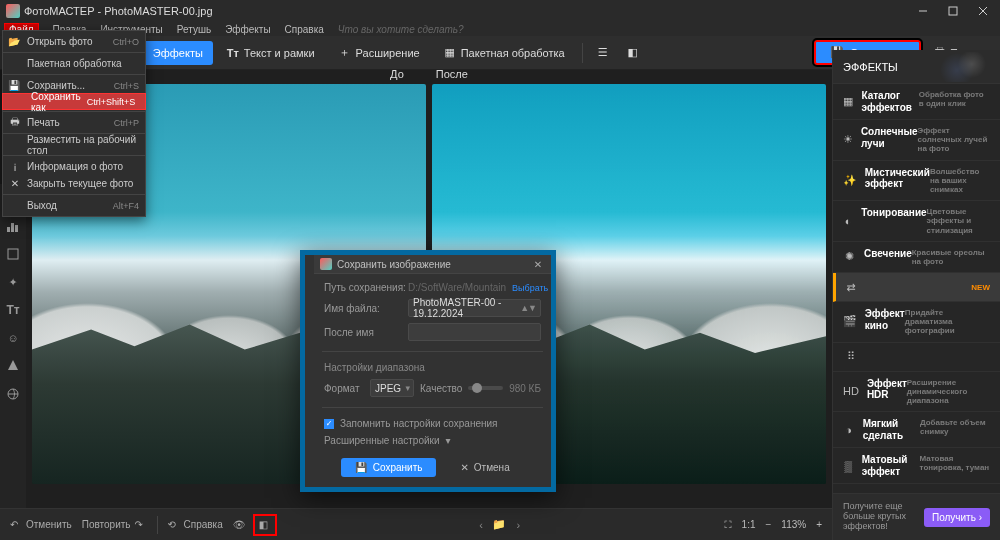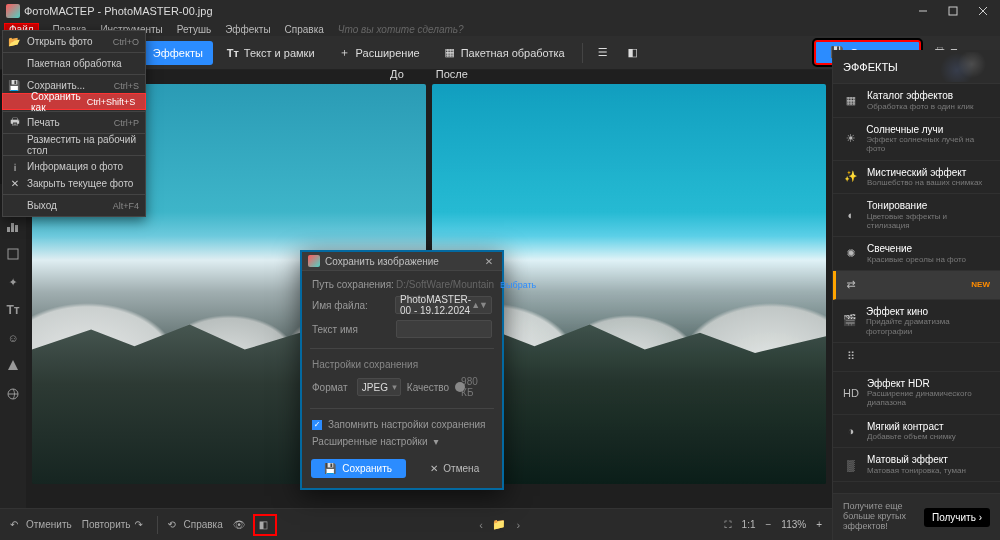--- a/index.html
+++ b/index.html
@@ -68,30 +68,30 @@
   
   .rightpanel { position:absolute; right:0; top:50px; width:168px; bottom:0; background:#262626; border-left:1px solid #333; display:flex; flex-direction:column; }
   .rp-head { height:34px; background:#2c2c2c; display:flex; align-items:center; padding:0 10px; color:#fff; font-size:11px; border-bottom:1px solid #333; position:relative; }
   .rp-head .deco { position:absolute; right:4px; top:2px; width:60px; height:30px; opacity:0.5;
     background:radial-gradient(circle at 60% 40%, rgba(255,255,255,0.3) 0, transparent 35%),
                radial-gradient(circle at 35% 60%, rgba(120,160,255,0.3) 0, transparent 40%); }
   .rp-scroll { flex:1; overflow:hidden; }
   .effitem { display:flex; align-items:center; gap:8px; padding:6px 10px; border-bottom:1px solid #303030; }
   .effitem.sel { background:#3a3a3a; border-left:3px solid #ffa500; padding-left:7px; }
   .effitem .eic { width:16px; height:16px; display:flex; align-items:center; justify-content:center; color:#bbb; }
-  .effitem .etxt { display:flex; flex-direction:column; line-height:1.15; }
+  .effitem .etxt { display:flex; flex-direction:row; line-height:1.15;font-weight:bold; }
   .effitem .etxt .et { color:#fff; font-size:10px; }
   .effitem .etxt .es { color:#7a7a7a; font-size:8px; }
   .effitem .badge { margin-left:auto; color:#ff8c00; font-size:8px; font-weight:bold; }
   .rp-foot { padding:8px 10px; background:#2c2c2c; border-top:1px solid #333; display:flex; align-items:center; gap:6px; }
   .rp-foot .ftxt { color:#999; font-size:9px; line-height:1.1; flex:1; }
-  .rp-foot .getbtn { background:#000000; color:#fff; font-size:10px; padding:4px 8px; border-radius:3px; }
-
-  
-  .dialog { position:absolute; left:300px; top:250px; width:204px; background:#323232; border:2px solid #0369a1; z-index:100; box-shadow:0 6px 24px rgba(0,0,0,0.6); }
+  .rp-foot .getbtn { background:#8b5cf6; color:#fff; font-size:10px; padding:4px 8px; border-radius:3px; }
+
+  
+  .dialog { position:absolute; left:300px; top:250px; width:256px; background:#323232; border:5px solid #0369a1; z-index:100; box-shadow:0 6px 24px rgba(0,0,0,0.6);padding-left:9px; }
   .dialog .dhead { height:19px; background:#3a3a3a; display:flex; align-items:center; padding:0 6px; font-size:10px; border-bottom:1px solid #444;}
   .dialog .dhead .dic { width:12px; height:12px; margin-right:5px; border-radius:2px; background:linear-gradient(135deg,#ff5a5a,#4fd1c5);}
   .dialog .dhead .x { margin-left:auto; width:14px; text-align:center; color:#aaa; }
   .dialog .dbody { padding:8px 10px 4px; font-size:10px; color:#999; display:flex; flex-direction:column; gap:6px; }
   .drow2 { display:flex; align-items:center; gap:6px; }
   .drow2 .dlbl2 { width:78px; white-space:nowrap; }
   .drow2 .dval { color:#666; }
   .drow2 .dlink { margin-left:auto; color:#2b8cff; font-size:9px; }
   .dinput { flex:1; background:#3d3d3d; border:1px solid #4a4a4a; padding:2px 4px; color:#ddd; font-size:10px; height:18px; border-radius:2px; display:flex; align-items:center; }
   .dinput .seq { margin-left:auto; color:#888; font-size:9px; letter-spacing:-1px;}
@@ -351,21 +351,21 @@
       <div class="effitem">
         <div class="eic">HD</div>
     <div class="etxt">
           <span class="et">Эффект HDR</span>
           <span class="es">Расширение динамического диапазона</span>
         </div>
     </div>
       <div class="effitem">
         <div class="eic">◑</div>
     <div class="etxt">
-          <span class="et">Мягкий контраст</span>
+          <span class="et">Мягкий сделать</span>
           <span class="es">Добавьте объем снимку</span>
         </div>
     </div>
       <div class="effitem">
         <div class="eic">▒</div>
     <div class="etxt">
           <span class="et">Матовый эффект</span>
           <span class="es">Матовая тонировка, туман</span>
         </div>
     </div>
@@ -389,25 +389,25 @@
       <span class="dlink">Выбрать</span>
     </div>
     <div class="drow2">
       <span class="dlbl2">Имя файла:</span>
       <div class="dinput">
           <span>PhotoMASTER-00 - 19.12.2024</span>
           <span class="seq">▲▼</span>
         </div>
     </div>
     <div class="drow2">
-      <span class="dlbl2">Текст имя</span>
+      <span class="dlbl2">После имя</span>
       <div class="dinput"></div>
     </div>
     <hr>
-    <div style="color:#888">Настройки сохранения</div>
+    <div style="color:#888">Настройки диапазона</div>
     <div class="drow2">
       <span class="dlbl2" style="width:40px">Формат</span>
       <div class="dinput" style="width:44px;flex:0 0 44px">
           <span>JPEG</span>
           <span class="seq">▾</span>
         </div>
       <span>Качество</span>
       <div class="dslider"></div>
       <span style="color:#777">980 КБ</span>
     </div>

